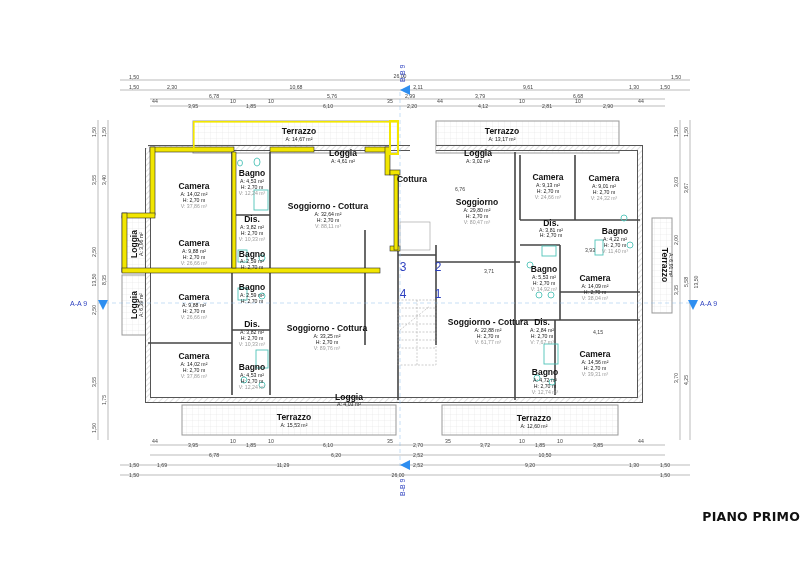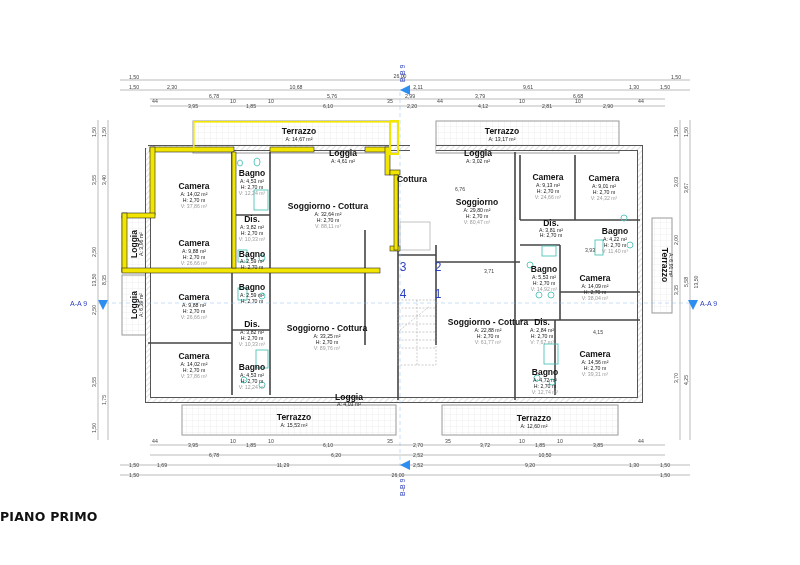--- a/index.html
+++ b/index.html
@@ -4,21 +4,21 @@
 <style>
   html, body { margin: 0; padding: 0; background: #ffffff; }
   body { width: 800px; height: 565px; position: relative; overflow: hidden; font-family: "Liberation Sans", sans-serif; }
   #plan { position: absolute; left: 0; top: 0; }
   .rn { font-family: "Liberation Sans", sans-serif; font-weight: bold; font-size: 8.5px; fill: #111; text-anchor: middle; }
   .rd { font-family: "Liberation Sans", sans-serif; font-size: 5.2px; fill: #222; text-anchor: middle; }
   .rv { font-family: "Liberation Sans", sans-serif; font-size: 5.2px; fill: #9a9a9a; text-anchor: middle; }
   .dim { font-family: "Liberation Sans", sans-serif; font-size: 5.2px; fill: #444; text-anchor: middle; }
   .num { font-family: "Liberation Sans", sans-serif; font-size: 12px; fill: #2b3fbf; text-anchor: middle; }
   .sec { font-family: "Liberation Sans", sans-serif; font-size: 7px; fill: #2b3fbf; }
-  #title { position: absolute; left: 0; width: 800px; top: 509px; text-align: left; font-family: "DejaVu Sans", sans-serif; font-weight: bold; font-size: 12.5px; color: #111; letter-spacing: 0.2px; }
+  #title { position: absolute; left: 0; width: 800px; top: 509px; text-align: right; font-family: "DejaVu Sans", sans-serif; font-weight: bold; font-size: 12.5px; color: #111; letter-spacing: 0.2px; }
 </style>
 </head>
 <body>
 
 <svg id="plan" width="800" height="565" viewBox="0 0 800 565" xmlns="http://www.w3.org/2000/svg">
   <defs>
     <pattern id="grid" width="6" height="6" patternUnits="userSpaceOnUse">
       <rect width="6" height="6" fill="#ffffff"></rect>
       <path d="M6 0 L0 0 0 6" fill="none" stroke="#d9d9d9" stroke-width="0.4"></path>
     </pattern>

